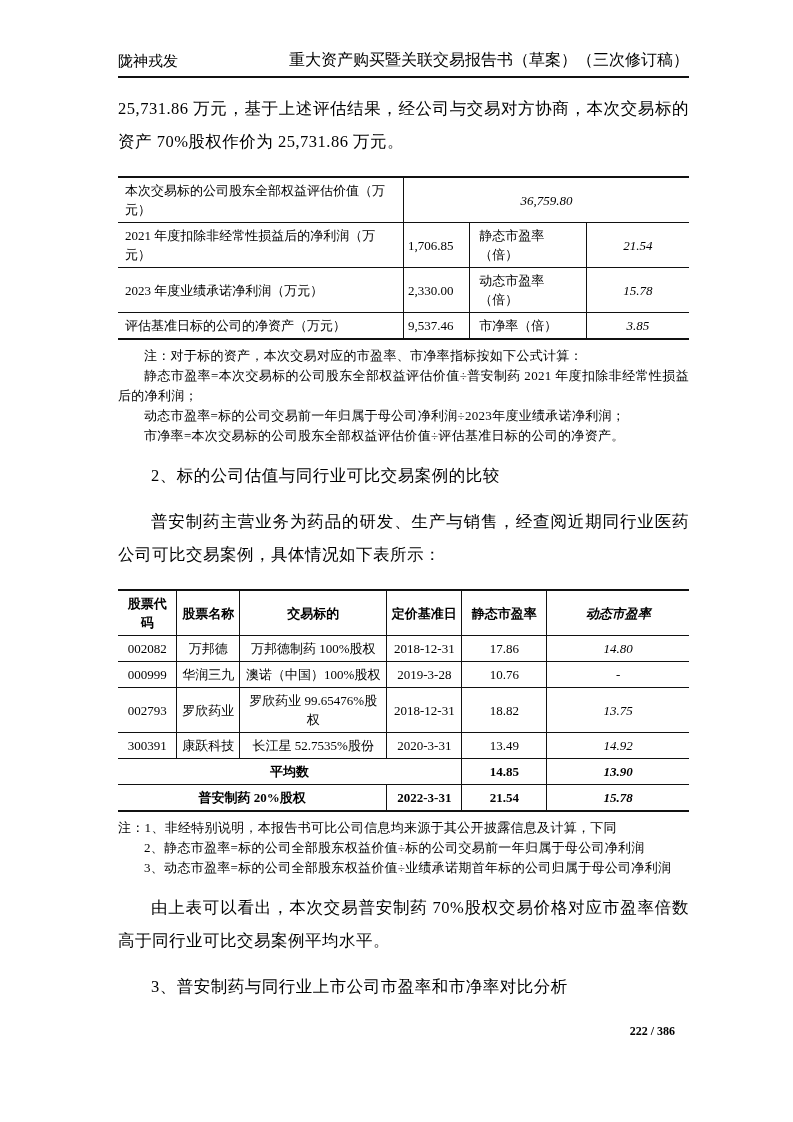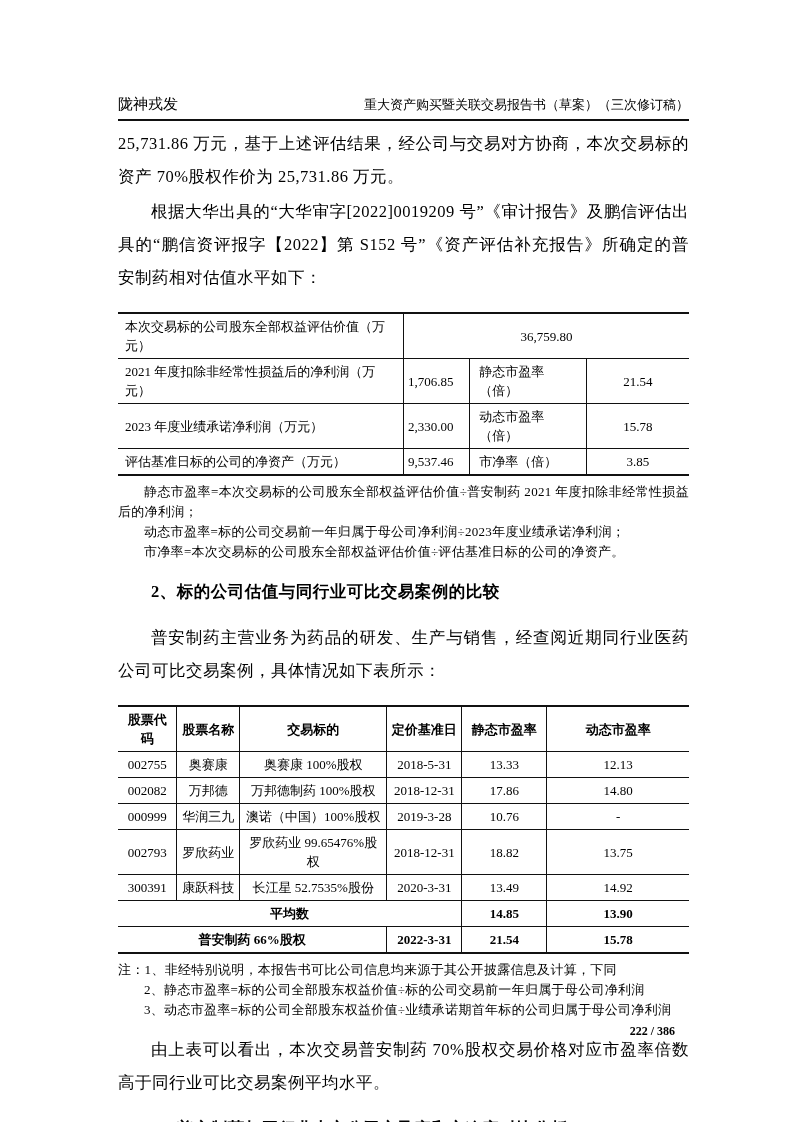--- a/index.html
+++ b/index.html
@@ -12,44 +12,44 @@
     color:#000;
     font-family:"Liberation Serif","DejaVu Serif",serif;
     overflow:hidden;
   }
   
   .doc-header{
     display:flex;justify-content:space-between;align-items:flex-end;
     padding-bottom:5px;border-bottom:2px solid #111;
   }
   .doc-header .hl{font-size:15px;}
-  .doc-header .hr{font-size:13px;margin-top:46px;}
+  .doc-header .hr{font-size:16px;}
   
   .para{
     margin:0;font-size:16.5px;line-height:33px;
     text-align:justify;letter-spacing:0.5px;
   }
   .indent{text-indent:2em;}
-  .mt-first{margin-top:6px;}
+  .mt-first{margin-top:14px;}
   .mt-p{margin-top:2px;}
   .mt-sec{margin-top:13px;}
-  .heading{font-weight:bold;}
+  .heading{font-weight:normal;}
   
   table{
     width:100%;border-collapse:collapse;table-layout:fixed;
     font-size:13px;margin-top:18px;
     border-top:2.5px solid #111;border-bottom:2.5px solid #111;
   }
   td,th{
     border:1px solid #111;
     padding:3px 4px;line-height:19px;
     word-break:break-all;
   }
   td:first-child,th:first-child{border-left:none;}
-  td:last-child,th:last-child{border-right:none;}
+  td:last-child,th:last-child{border-right:none;font-style:italic;}
   tr:first-child td,tr:first-child th{border-top:none;}
   tr:last-child td,tr:last-child th{border-bottom:none;}
   .t1-label{text-align:left;padding-left:7px;}
   .t1-num{text-align:left;padding-right:9px;}
   .t1-metric{text-align:left;padding-left:9px;}
   .t1-val{text-align:center;}
   .t2 td,.t2 th{text-align:center;}
   .t2 th{font-weight:bold;}
   .bold{font-weight:bold;}
   
@@ -69,21 +69,20 @@
 
 <div class="page">
 
   <div class="doc-header">
     <span class="hl">陇神戎发</span>
     <span class="hr">重大资产购买暨关联交易报告书（草案）（三次修订稿）</span>
   </div>
 
   <p class="para mt-first">25,731.86 万元，基于上述评估结果，经公司与交易对方协商，本次交易标的资产 70%股权作价为 25,731.86 万元。</p>
 
-  <p class="para indent mt-p">根据大华出具的“大华审字[2022]0019209 号”《审计报告》及鹏信评估出具的“鹏信资评报字【2022】第 S152 号”《资产评估补充报告》所确定的普安制药相对估值水平如下：</p>
 
   <table class="t1">
     <colgroup>
         <col style="width:50%">
         <col style="width:11.6%">
         <col style="width:20.4%">
         <col style="width:18%">
       </colgroup>
     <tbody>
         <tr>
@@ -105,20 +104,21 @@
     <tr>
       <td class="t1-label">评估基准日标的公司的净资产（万元）</td>
       <td class="t1-num">9,537.46</td>
       <td class="t1-metric">市净率（倍）</td>
       <td class="t1-val">3.85</td>
     </tr>
   </tbody>
     </table>
 
   <div class="notes">
+    <p class="note-line indent">注：对于标的资产，本次交易对应的市盈率、市净率指标按如下公式计算：</p>
     <p class="note-line indent">静态市盈率=本次交易标的公司股东全部权益评估价值÷普安制药 2021 年度扣除非经常性损益后的净利润；</p>
     <p class="note-line indent">动态市盈率=标的公司交易前一年归属于母公司净利润÷2023年度业绩承诺净利润；</p>
     <p class="note-line indent">市净率=本次交易标的公司股东全部权益评估价值÷评估基准日标的公司的净资产。</p>
   </div>
 
   <p class="para indent mt-sec heading">2、标的公司估值与同行业可比交易案例的比较</p>
 
   <p class="para indent mt-sec">普安制药主营业务为药品的研发、生产与销售，经查阅近期同行业医药公司可比交易案例，具体情况如下表所示：</p>
 
   <table class="t2">
@@ -133,28 +133,20 @@
     <tbody>
         <tr>
       <th>股票代码</th>
       <th>股票名称</th>
       <th>交易标的</th>
       <th>定价基准日</th>
       <th>静态市盈率</th>
       <th>动态市盈率</th>
     </tr>
     <tr>
-      <td>002755</td>
-      <td>奥赛康</td>
-      <td>奥赛康 100%股权</td>
-      <td>2018-5-31</td>
-      <td>13.33</td>
-      <td>12.13</td>
-    </tr>
-    <tr>
       <td>002082</td>
       <td>万邦德</td>
       <td>万邦德制药 100%股权</td>
       <td>2018-12-31</td>
       <td>17.86</td>
       <td>14.80</td>
     </tr>
     <tr>
       <td>000999</td>
       <td>华润三九</td>
@@ -178,21 +170,21 @@
       <td>2020-3-31</td>
       <td>13.49</td>
       <td>14.92</td>
     </tr>
     <tr>
       <td class="bold" colspan="4">平均数</td>
       <td class="bold">14.85</td>
       <td class="bold">13.90</td>
     </tr>
     <tr>
-      <td class="bold" colspan="3">普安制药 66%股权</td>
+      <td class="bold" colspan="3">普安制药 20%股权</td>
       <td class="bold">2022-3-31</td>
       <td class="bold">21.54</td>
       <td class="bold">15.78</td>
     </tr>
   </tbody>
     </table>
 
   <div class="notes">
     <p class="note-line">注：1、非经特别说明，本报告书可比公司信息均来源于其公开披露信息及计算，下同</p>
     <p class="note-line indent">2、静态市盈率=标的公司全部股东权益价值÷标的公司交易前一年归属于母公司净利润</p>

